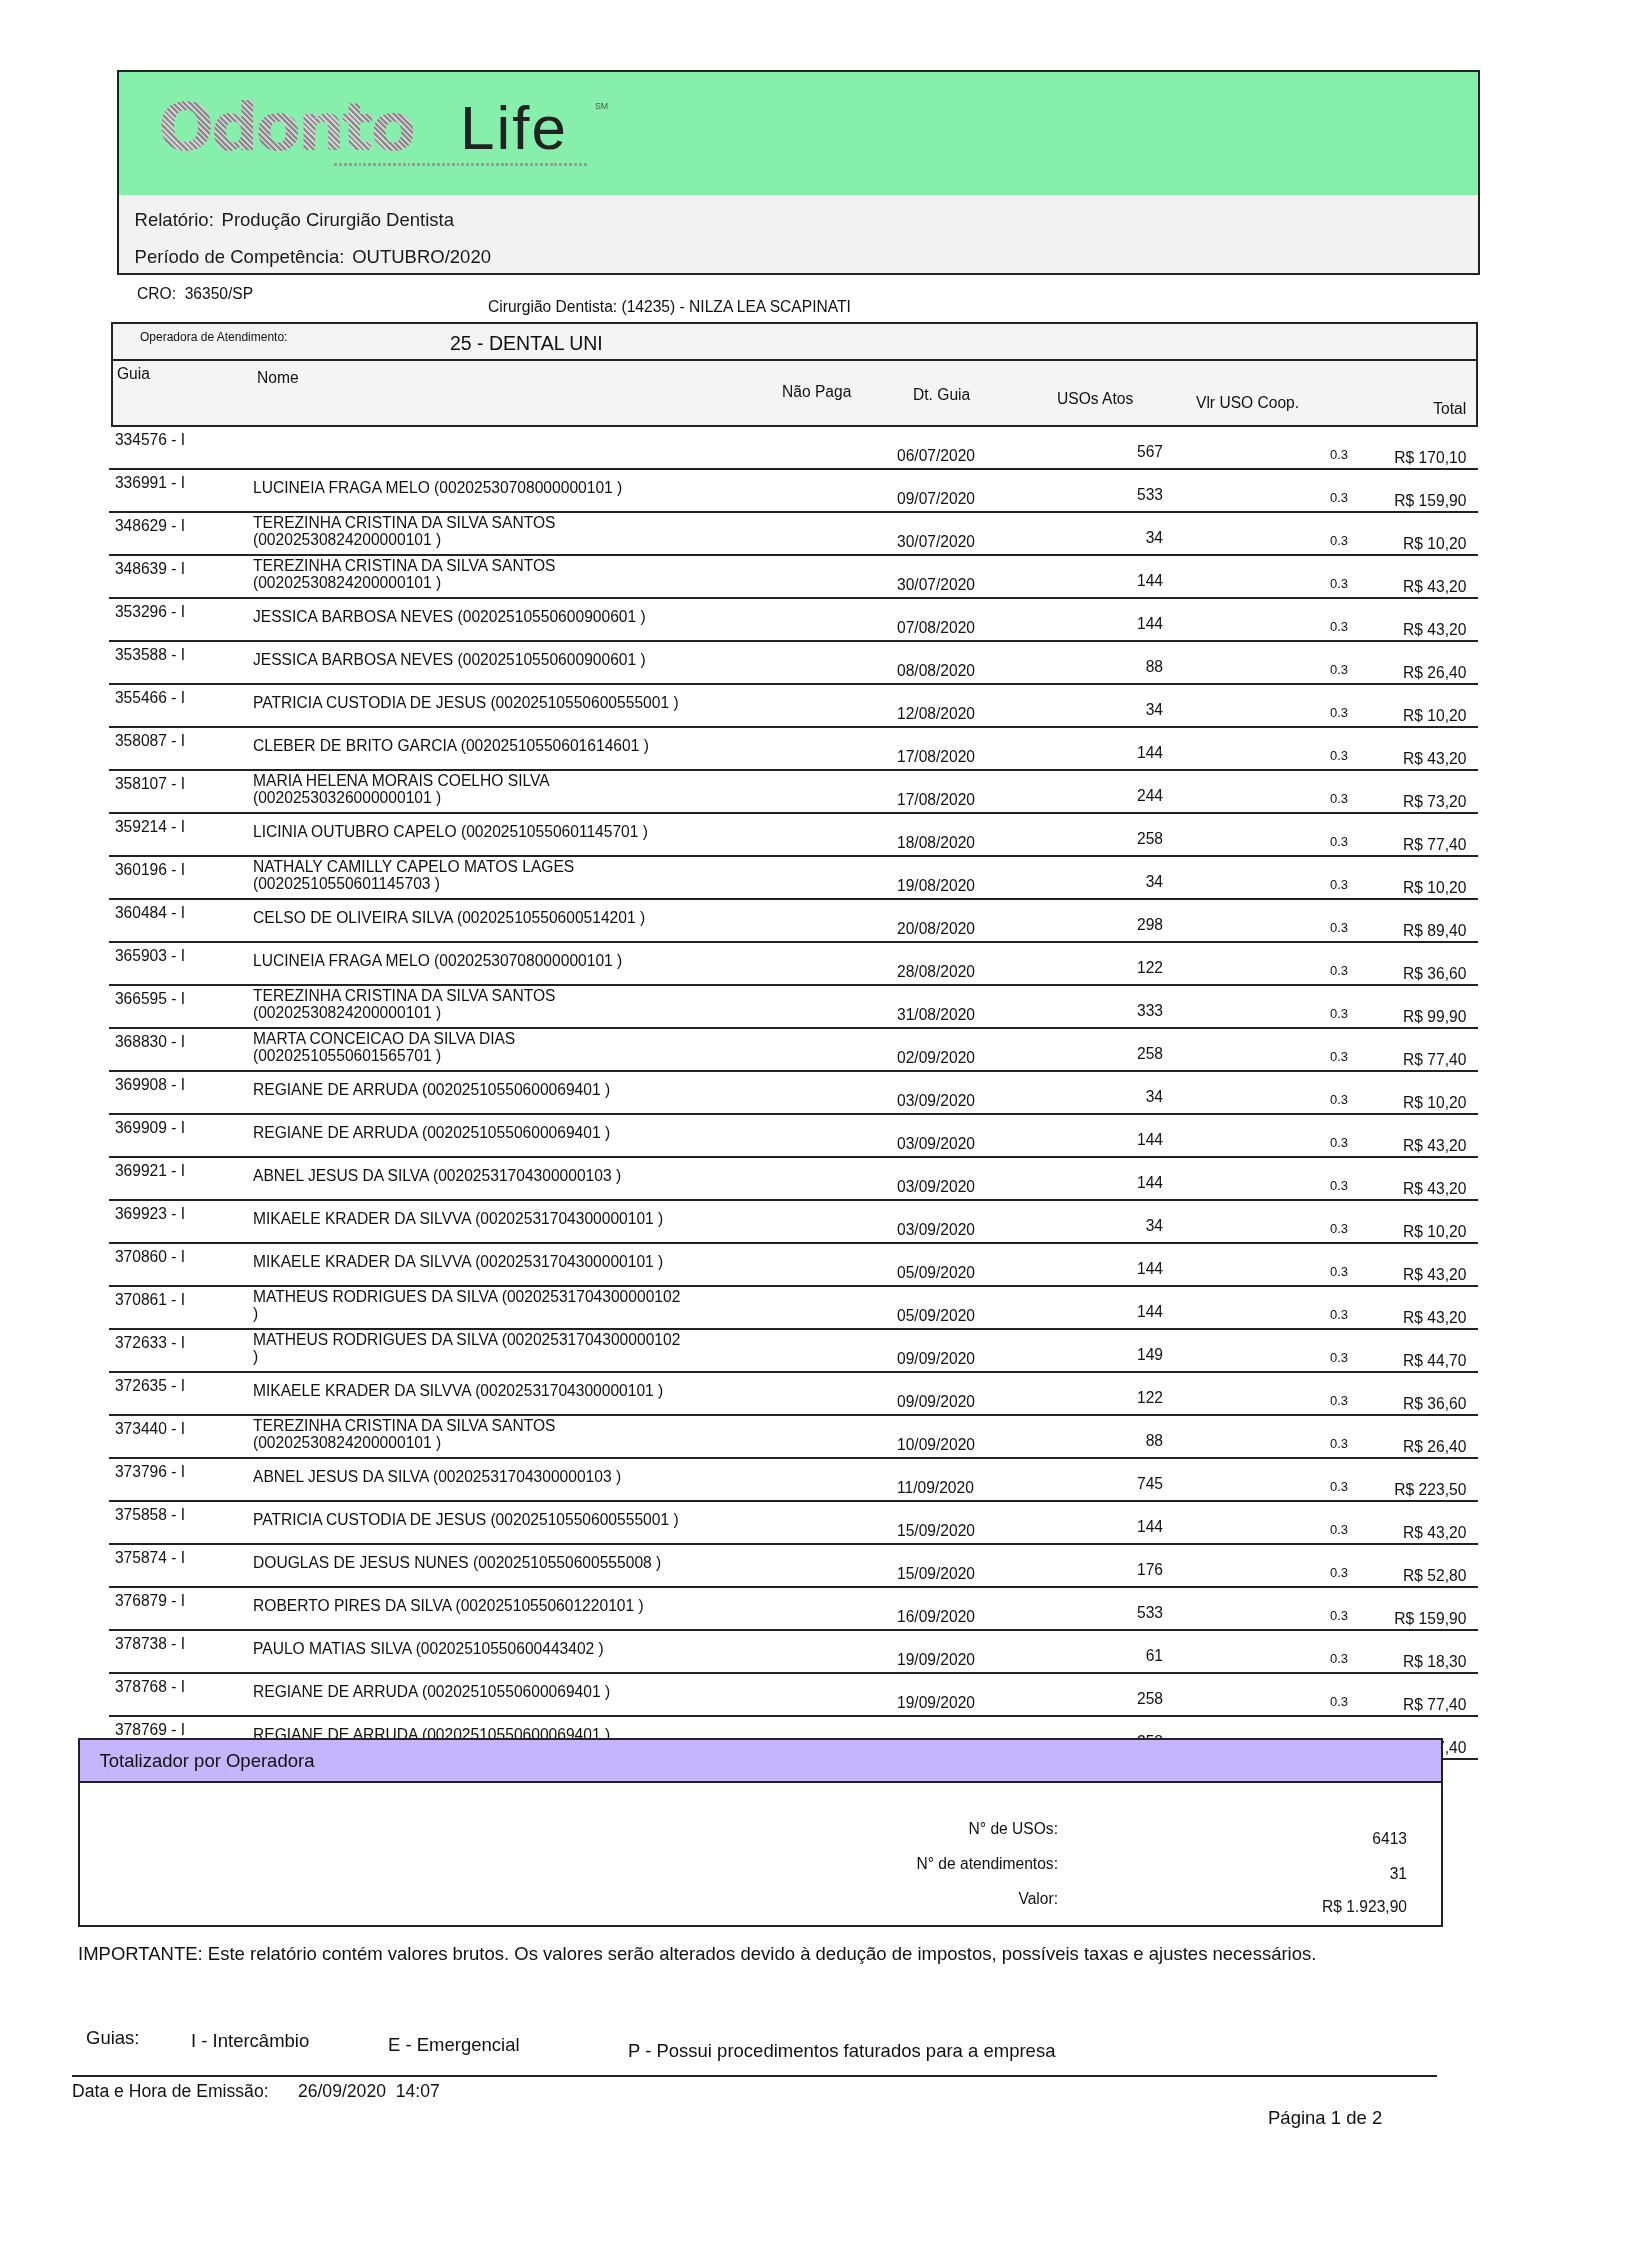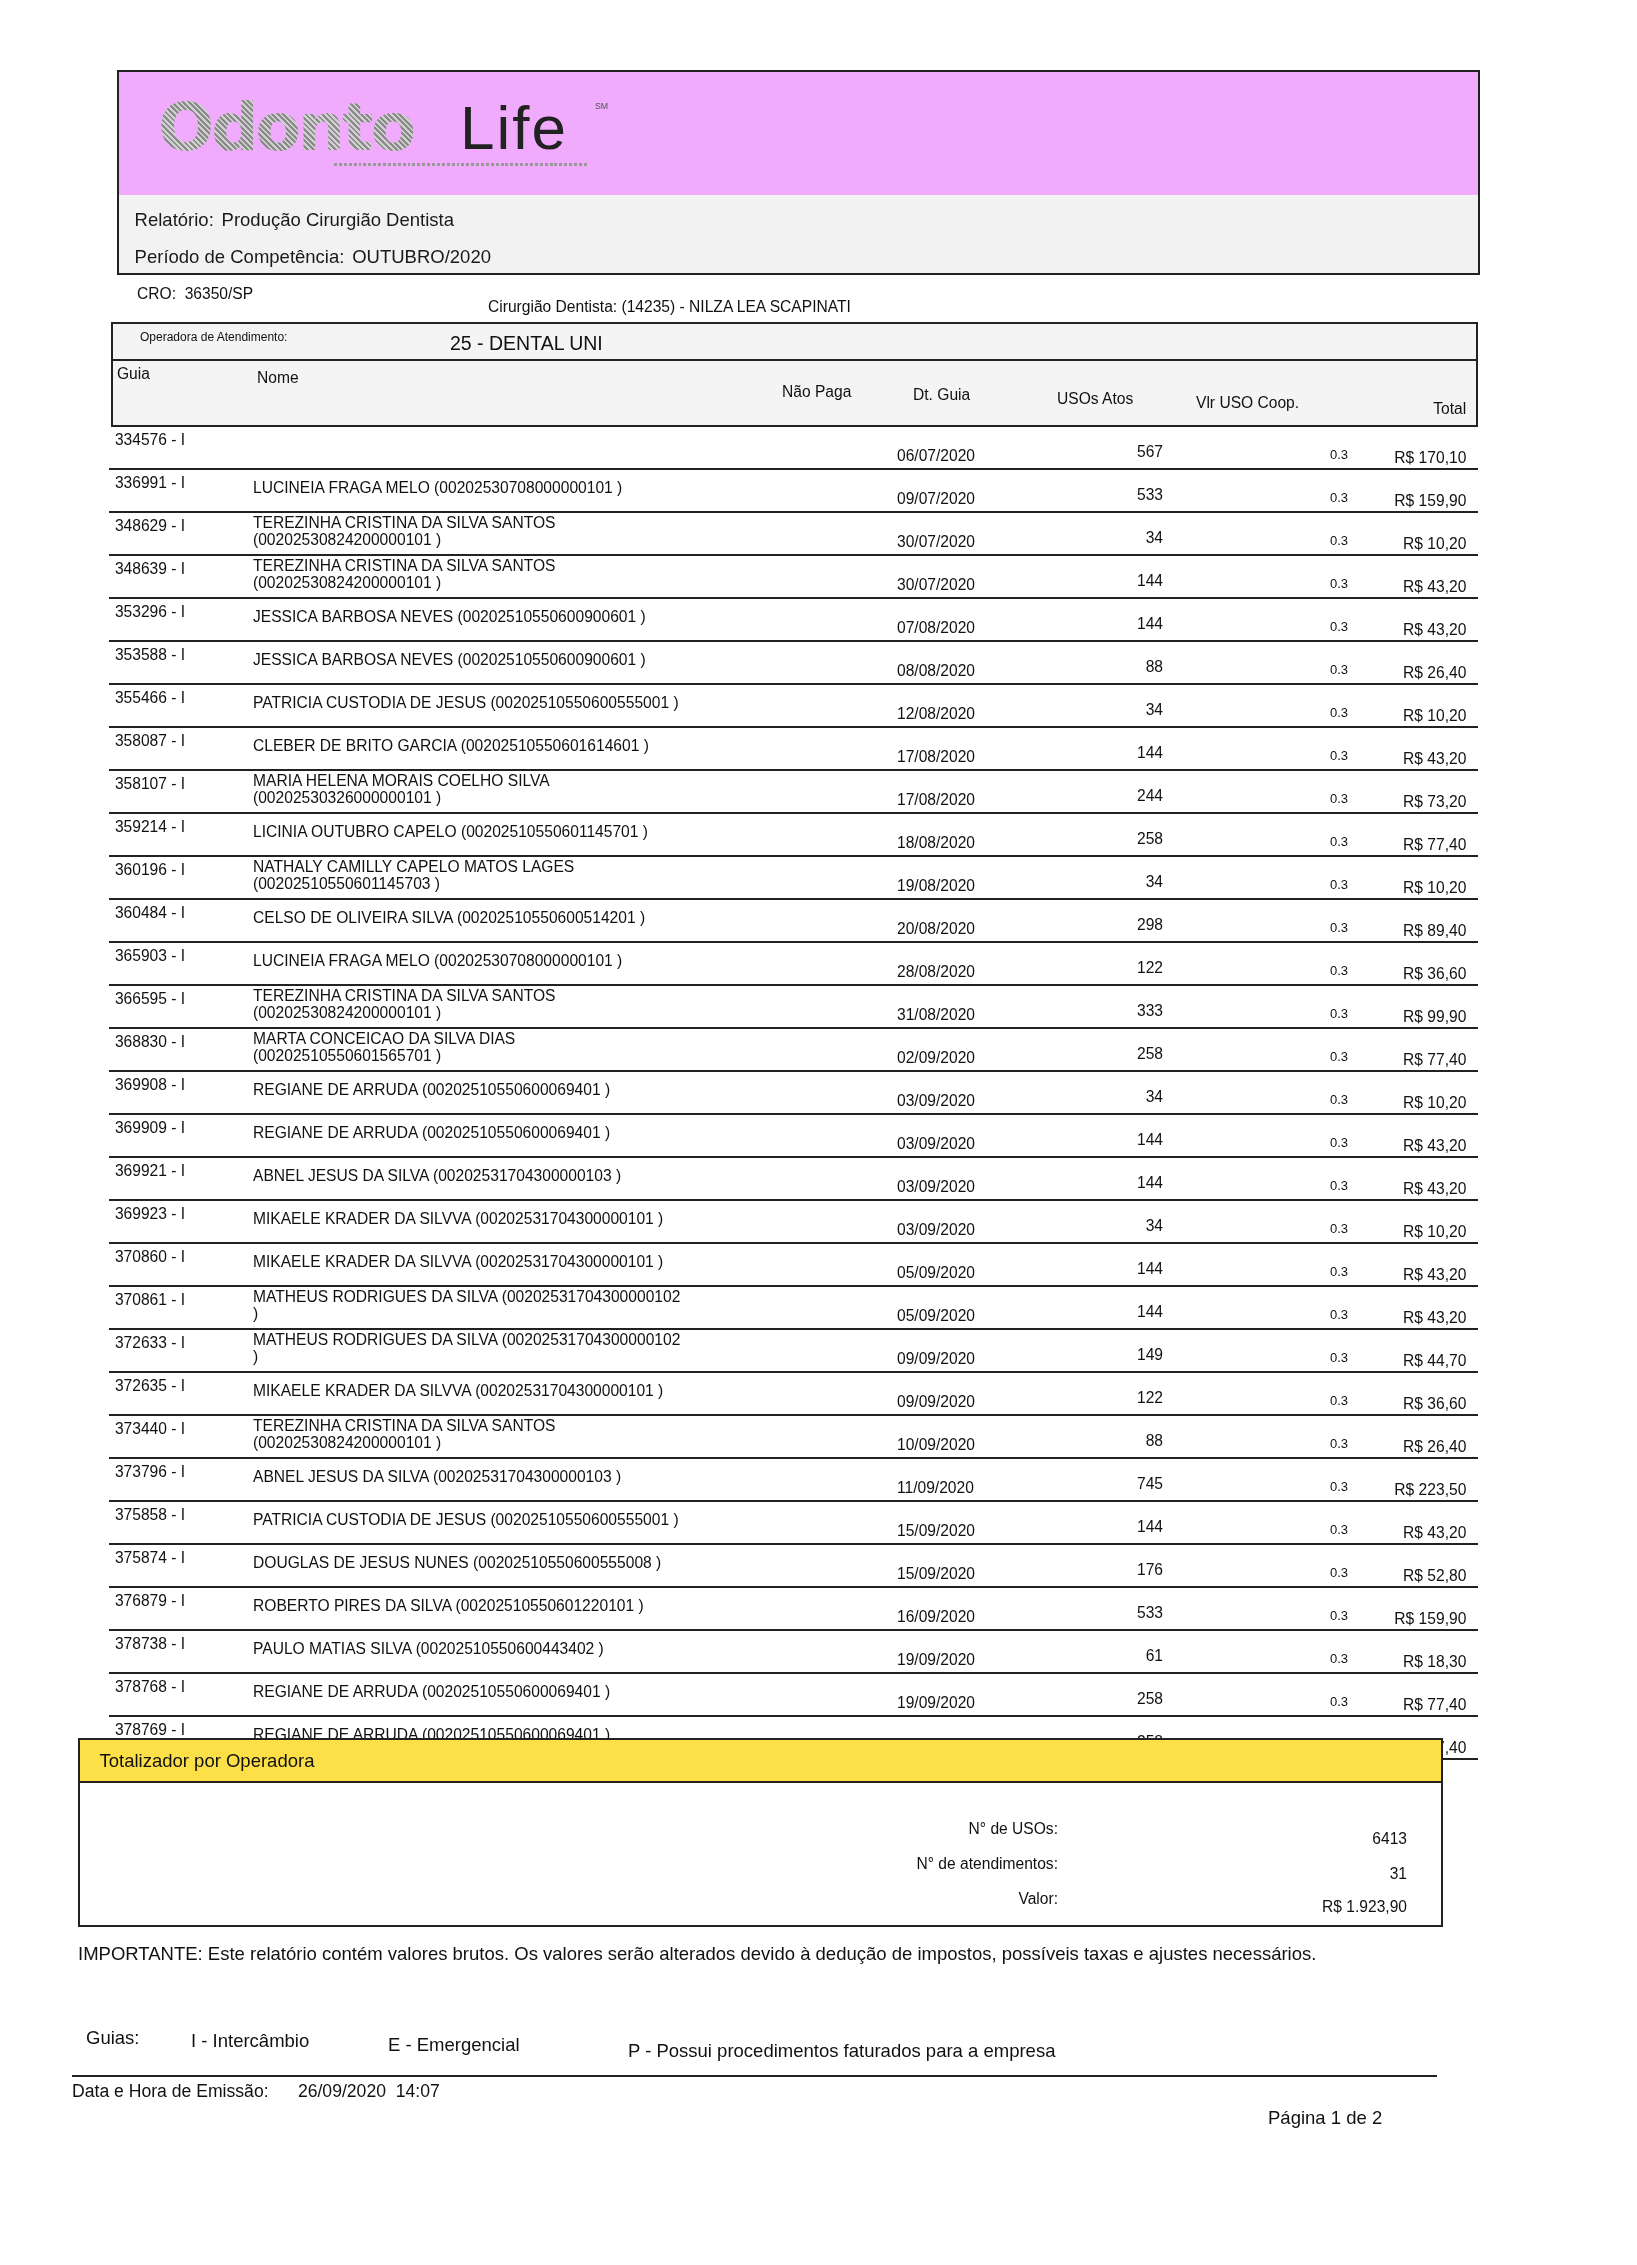--- a/index.html
+++ b/index.html
@@ -3,21 +3,21 @@
 <meta charset="utf-8">
 <style>
   html, body { margin: 0; padding: 0; }
   body {
     width: 1637px; height: 2266px; background: #ffffff; position: relative;
     font-family: "Liberation Sans", sans-serif; color: #111; overflow: hidden;
   }
   .abs { position: absolute; }
   
   .hdr-box { left: 117px; top: 70px; width: 1363px; height: 205px; border: 2px solid #222; box-sizing: border-box; }
-  .hdr-logo-row { position: absolute; left: 0; top: 0; right: 0; height: 123px; border-bottom: 2px solid #222; background: #f0abfc; }
+  .hdr-logo-row { position: absolute; left: 0; top: 0; right: 0; height: 123px; border-bottom: 2px solid #222; background: #86efac; }
   .hdr-info { position: absolute; left: 0; top: 123px; right: 0; bottom: 0; background: #f2f2f2; }
   .logo { position: absolute; left: 39px; top: 23.4px; height: 78px; width: 449px; }
   .logo-odonto {
     position: absolute; left: 0; top: 0; font-size: 66px; font-weight: bold; letter-spacing: -2.9px;
     color: transparent; -webkit-text-stroke: 0; 
     background: repeating-linear-gradient(45deg, #8a8a8a 0 2px, #d0d0d0 2px 3.9px);
     -webkit-background-clip: text; background-clip: text; line-height: 66px;
     font-family: "DejaVu Sans", sans-serif;
   }
   .logo-life {
@@ -43,21 +43,21 @@
   .row { position: relative; height: 43px; border-bottom: 2px solid #222; box-sizing: border-box; }
   .row .guia { position: absolute; left: 5.9px; top: 3.9px; font-size: 15.6px; }
   .row .nome { position: absolute; left: 144px; top: 2px; font-size: 15.6px; line-height: 16.6px; width: 546px; }
   .row .nome.single { top: 9.8px; }
   .row .dt { position: absolute; left: 788px; top: 19.5px; font-size: 15.6px; }
   .row .usos { position: absolute; left: 995px; width: 59px; text-align: right; top: 15.6px; font-size: 15.6px; }
   .row .vlr { position: absolute; left: 1180px; width: 59px; text-align: right; top: 19.5px; font-size: 13px; }
   .row .total { position: absolute; right: 11.7px; top: 21.5px; font-size: 15.6px; text-align: right; margin-left: 6px; }
 
   .tot-box { left: 78px; top: 1738px; width: 1365px; height: 189px; border: 2px solid #222; box-sizing: border-box; }
-  .tot-head { position: absolute; left: 0; top: 0; right: 0; height: 41px; border-bottom: 2px solid #222; background: #fde047; }
+  .tot-head { position: absolute; left: 0; top: 0; right: 0; height: 41px; border-bottom: 2px solid #222; background: #c4b5fd; }
   .tot-title { position: absolute; left: 19.5px; top: 9.8px; font-size: 18.5px; }
   .tot-item { position: absolute; font-size: 15.6px; }
   .tot-lbl { text-align: right; width: 254px; }
   .tot-val { text-align: right; width: 176px; }
 
   .note { left: 78px; top: 1943px; width: 1307px; font-size: 18.5px; line-height: 21.5px; }
   .legend { font-size: 18.5px; }
   .footer-line { left: 72px; top: 2075px; width: 1365px; height: 0; border-top: 2px solid #222; }
   .emissao { left: 72px; top: 2081px; font-size: 17.6px; }
   .pagina { left: 1268px; top: 2107px; font-size: 18.5px; }

